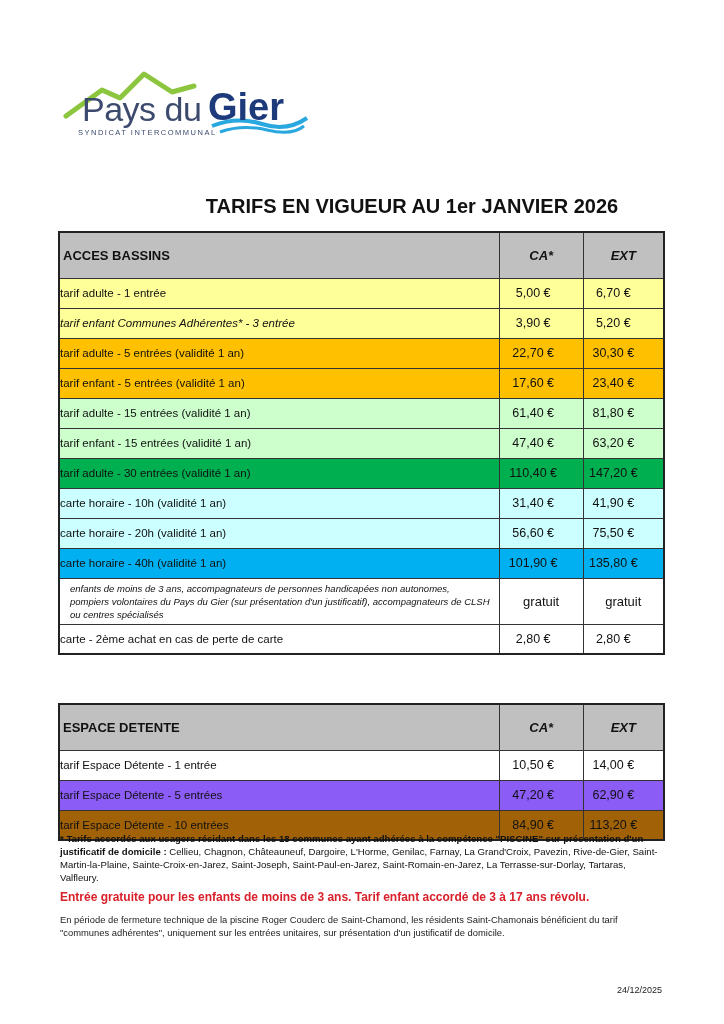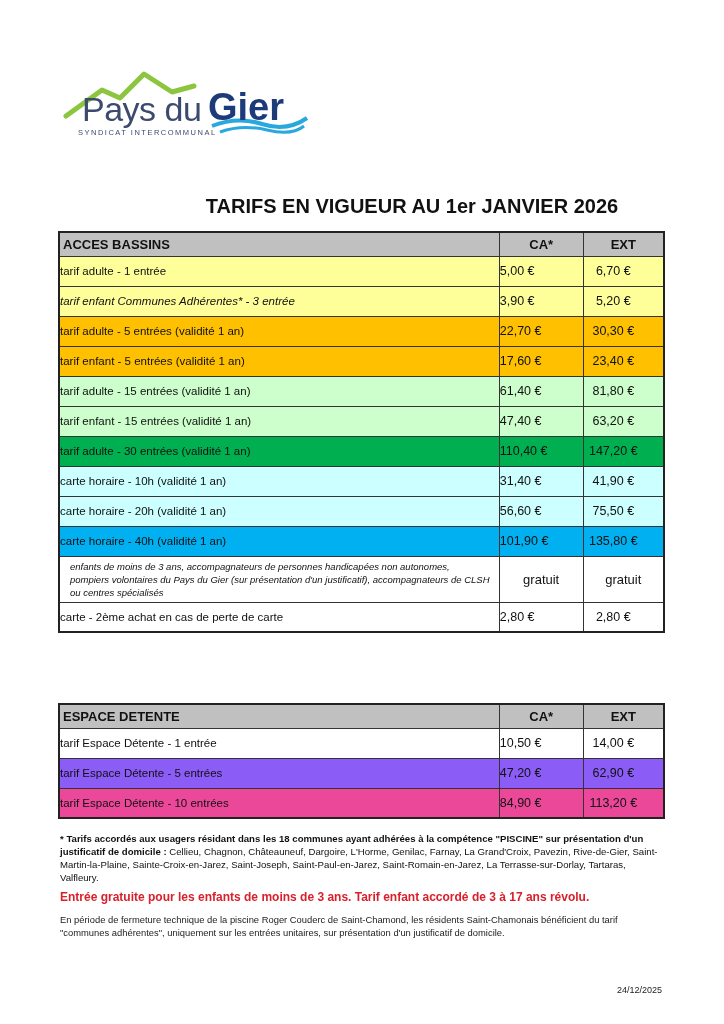--- a/index.html
+++ b/index.html
@@ -18,29 +18,29 @@
       font-size: 20px; font-weight: bold; padding-left: 100px; box-sizing: border-box;
     }
     table.tarifs {
       position: absolute; left: 58px; width: 607px;
       border-collapse: collapse; border: 2px solid #222;
       font-size: 11.5px;
     }
     table.tarifs td, table.tarifs th {
       border: 1px solid #333; padding: 0; height: 30px; box-sizing: border-box;
     }
-    table.tarifs th { background: #c0c0c0; font-weight: bold; font-size: 13px; text-align: left; padding-left: 3px; height: 24px; }
-    table.tarifs th.price { text-align: center; padding-left: 0; }
+    table.tarifs th { background: #c0c0c0; font-weight: bold; font-size: 13px; text-align: left; padding-left: 3px; height: 46px; }
+    table.tarifs th.price { text-align: center; padding-left: 0; font-style: italic; }
     td.label { padding-left: 12px; }
     td.price { width: 74px; text-align: center; font-size: 12.5px; }
     th.price { width: 74px; }
     col.c1 { width: 442px; }
     col.c2 { width: 84px; }
     col.c3 { width: 81px; }
-    td.price.ca { text-align: left; padding-right: 16px; }
+    td.price.ca { text-align: center; padding-right: 16px; }
     td.price.ext { text-align: center; padding-right: 20px; }
     tr.small td.label { font-style: italic; font-size: 9.5px; line-height: 13px; padding: 3px 8px 3px 10px; }
     tr.small td { height: 42px; }
     tr.gratuit td.price { text-align: center; padding-right: 0; font-size: 13px; }
     td.italic { font-style: italic; }
     .t1 { top: 231px; }
     .t2 { top: 703px; }
     .footnote {
       position: absolute; left: 60px; top: 832px; width: 600px;
       font-size: 9.6px; line-height: 13px;
@@ -166,21 +166,21 @@
       <tr style="background: rgb(255, 255, 255);">
         <td class="label">tarif Espace Détente - 1 entrée</td>
         <td class="price ca">10,50 €</td>
         <td class="price ext">14,00 €</td>
       </tr>
       <tr style="background: #8b5cf6;">
         <td class="label">tarif Espace Détente - 5 entrées</td>
         <td class="price ca">47,20 €</td>
         <td class="price ext">62,90 €</td>
       </tr>
-      <tr style="background: #ec4899;">
+      <tr style="background: #a16207;">
         <td class="label">tarif Espace Détente - 10 entrées</td>
         <td class="price ca">84,90 €</td>
         <td class="price ext">113,20 €</td>
       </tr>
     </tbody>
 </table>
 
 <div class="footnote">
   <b>* Tarifs accordés aux usagers résidant dans les 18 communes ayant adhérées à la compétence "PISCINE" sur présentation d'un justificatif de domicile :</b><span> Cellieu, Chagnon, Châteauneuf, Dargoire, L'Horme, Genilac, Farnay, La Grand'Croix, Pavezin, Rive-de-Gier, Saint-Martin-la-Plaine, Sainte-Croix-en-Jarez, Saint-Joseph, Saint-Paul-en-Jarez, Saint-Romain-en-Jarez, La Terrasse-sur-Dorlay, Tartaras, Valfleury.</span>
 </div>

